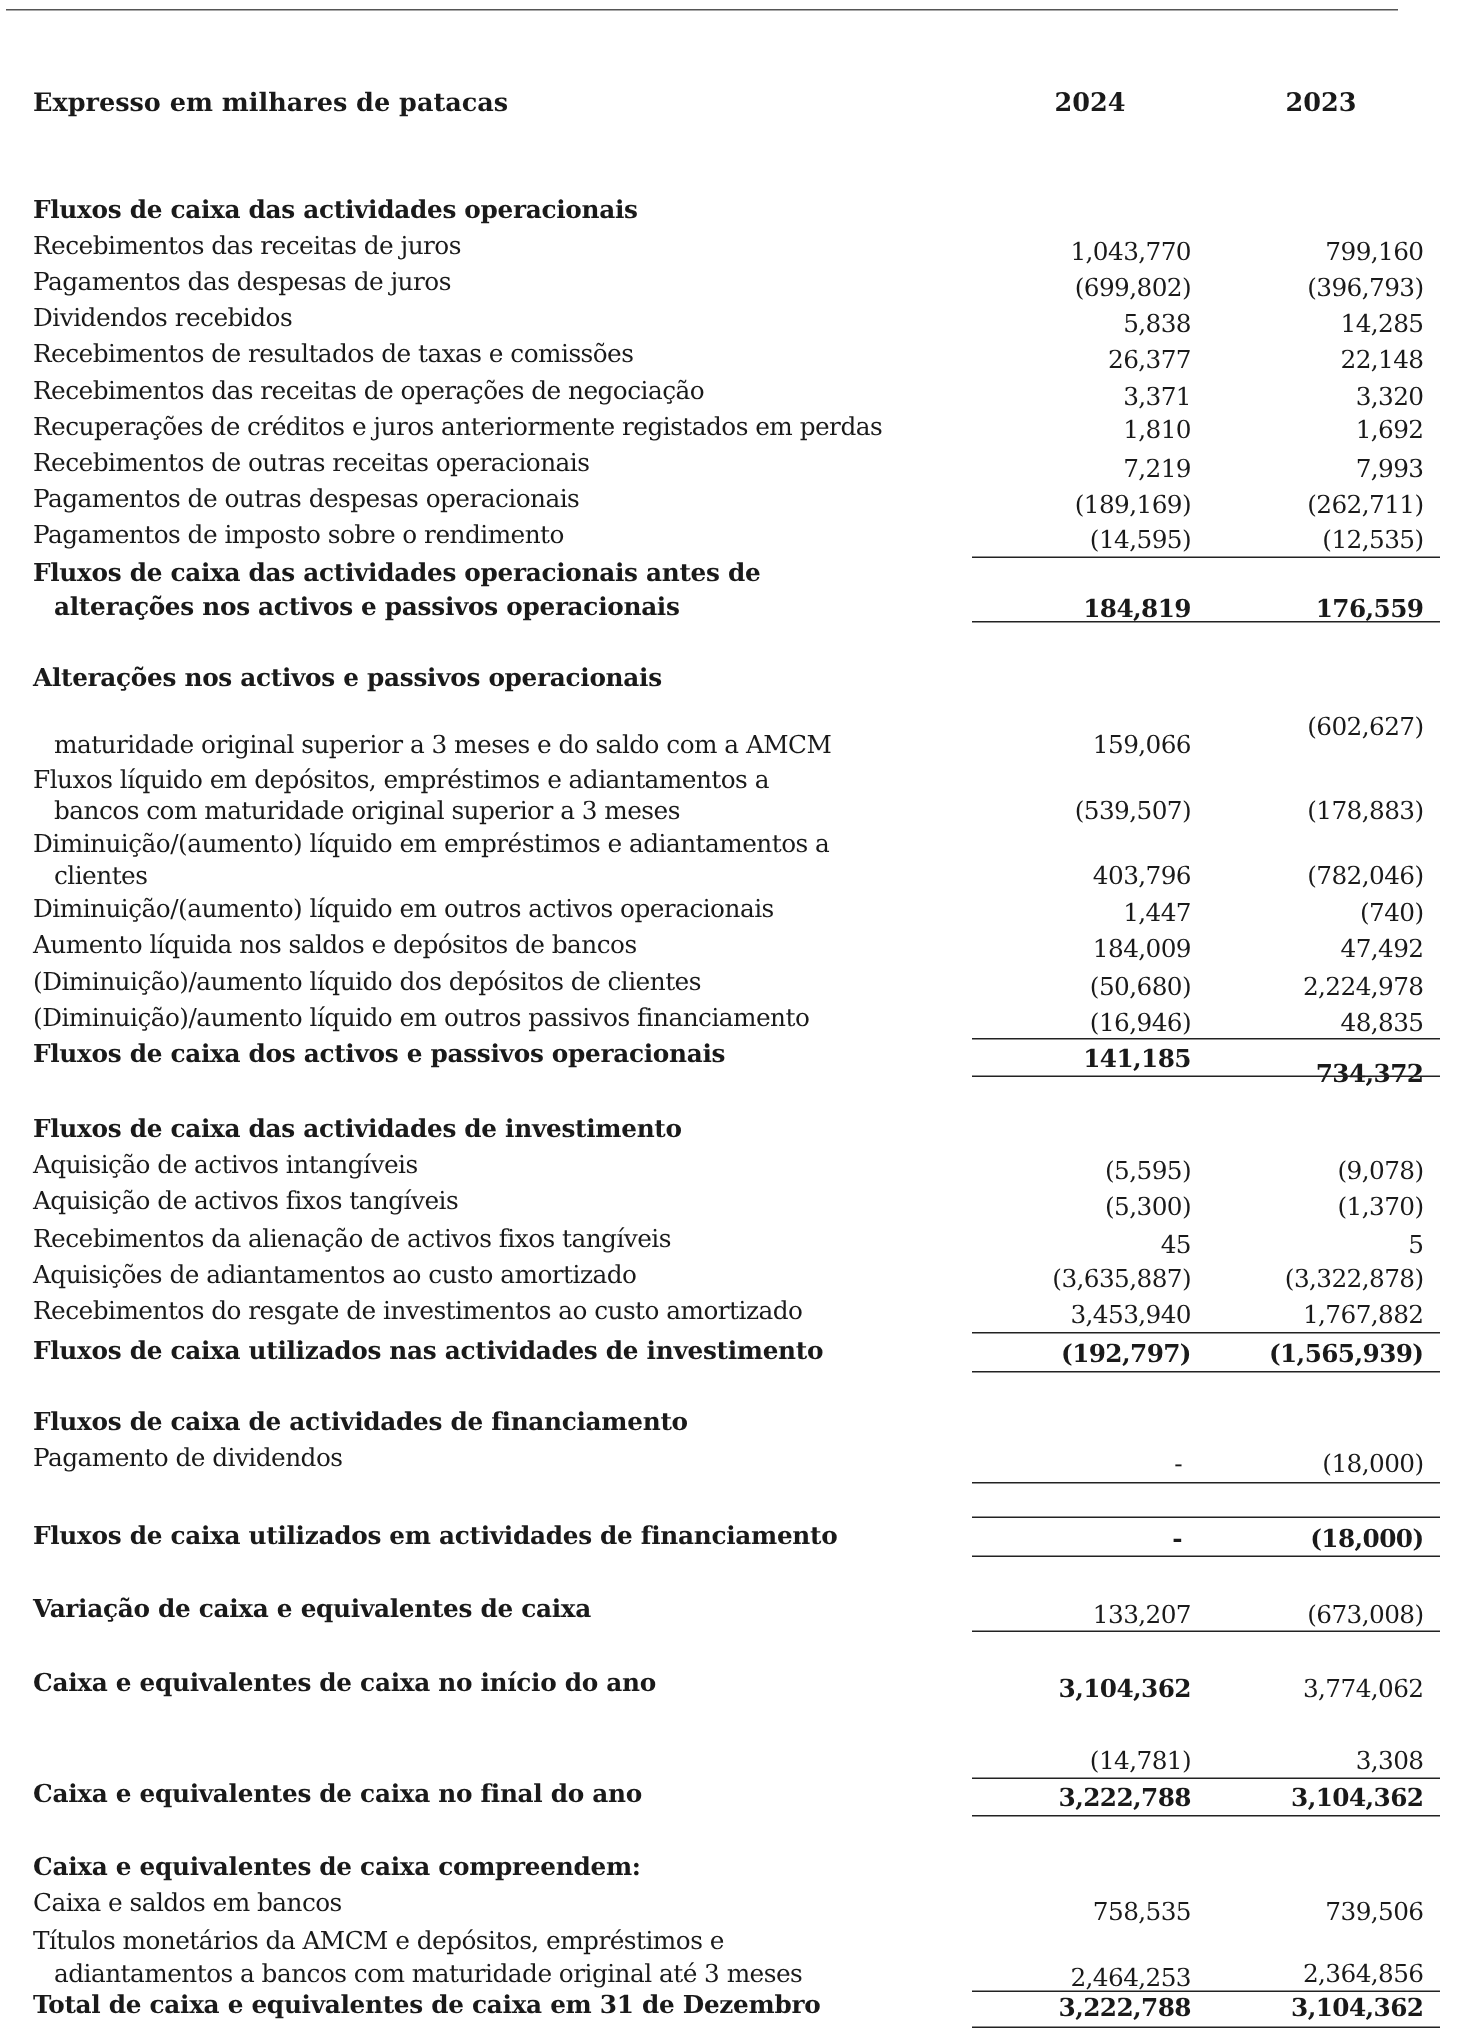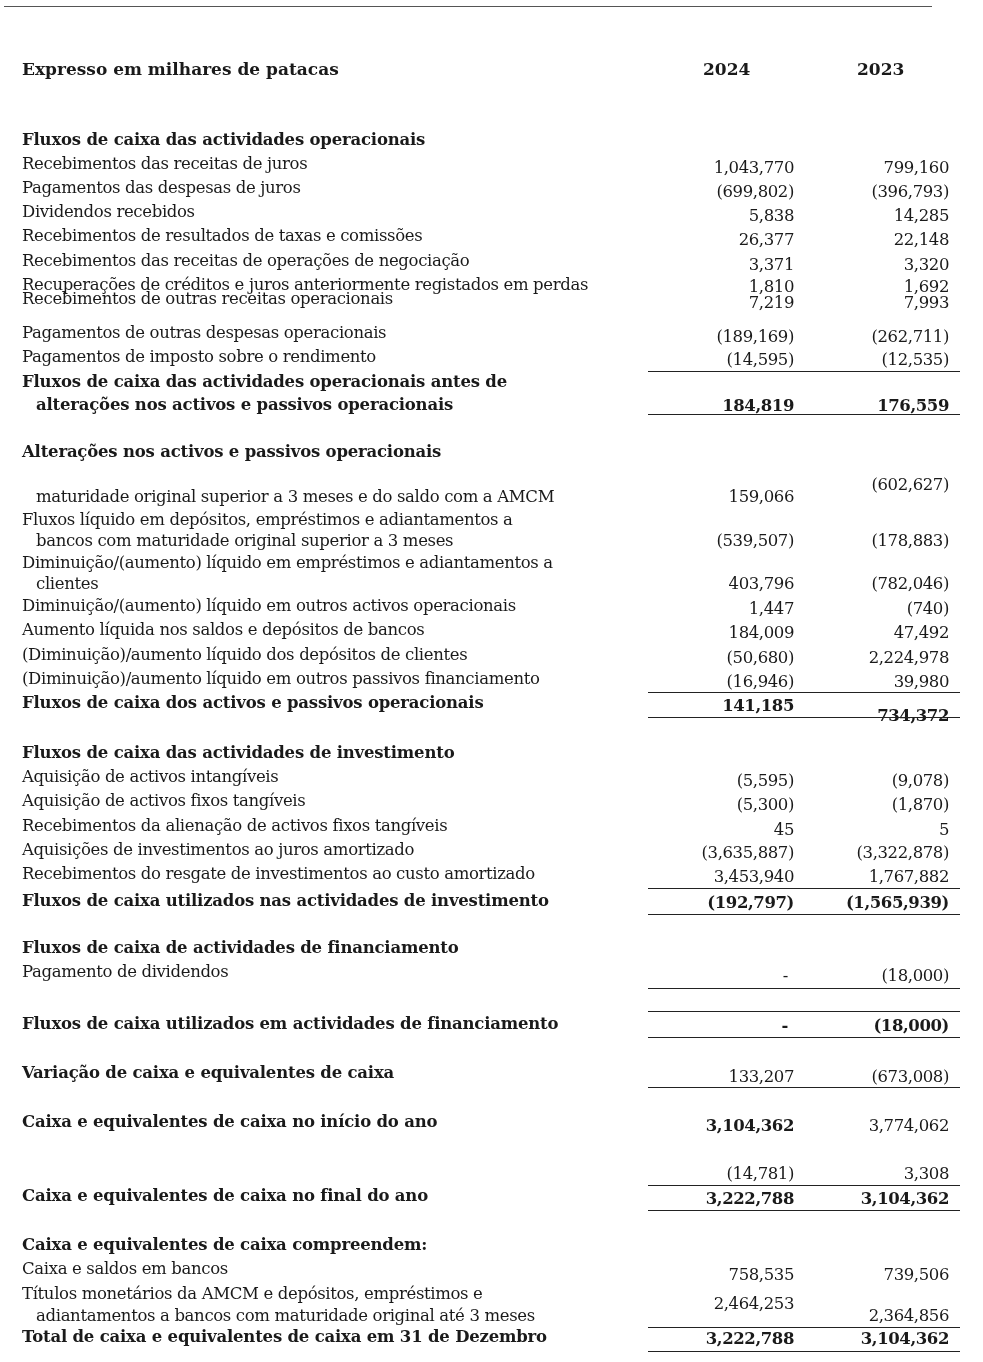--- a/index.html
+++ b/index.html
@@ -59,21 +59,21 @@
 <div class="row" style="top:250px">
   <span class="lbl">Recebimentos das receitas de operações de negociação</span>
   <span class="v c1" style="top:4px">3,371</span>
   <span class="v c2" style="top:4px">3,320</span>
 </div>
 <div class="row" style="top:274px">
   <span class="lbl">Recuperações de créditos e juros anteriormente registados em perdas</span>
   <span class="v c1" style="top:2px">1,810</span>
   <span class="v c2" style="top:2px">1,692</span>
 </div>
-<div class="row" style="top:288px">
+<div class="row" style="top:298px">
   <span class="lbl">Recebimentos de outras receitas operacionais</span>
   <span class="v c1" style="top:4px">7,219</span>
   <span class="v c2" style="top:4px">7,993</span>
 </div>
 <div class="row" style="top:322px">
   <span class="lbl">Pagamentos de outras despesas operacionais</span>
   <span class="v c1" style="top:4px">(189,169)</span>
   <span class="v c2" style="top:4px">(262,711)</span>
 </div>
 <div class="row" style="top:346px">
@@ -122,50 +122,50 @@
   <span class="v c2" style="top:3px">47,492</span>
 </div>
 <div class="row" style="top:644px">
   <span class="lbl">(Diminuição)/aumento líquido dos depósitos de clientes</span>
   <span class="v c1" style="top:3px">(50,680)</span>
   <span class="v c2" style="top:3px">2,224,978</span>
 </div>
 <div class="row" style="top:668px">
   <span class="lbl">(Diminuição)/aumento líquido em outros passivos financiamento</span>
   <span class="v c1" style="top:3px">(16,946)</span>
-  <span class="v c2" style="top:3px">39,980</span>
+  <span class="v c2" style="top:3px">48,835</span>
 </div>
 <div class="rule full" style="top:692px"></div>
 <div class="row" style="top:692px">
   <span class="lbl bold">Fluxos de caixa dos activos e passivos operacionais</span>
   <span class="v c1 bold" style="top:3px">141,185</span>
   <span class="v c2 bold" style="top:13px">734,372</span>
 </div>
 <div class="rule full" style="top:717px"></div>
 
 <div class="row" style="top:742px">
   <span class="lbl bold">Fluxos de caixa das actividades de investimento</span>
 </div>
 <div class="row" style="top:766px">
   <span class="lbl">Aquisição de activos intangíveis</span>
   <span class="v c1" style="top:4px">(5,595)</span>
   <span class="v c2" style="top:4px">(9,078)</span>
 </div>
 <div class="row" style="top:790px">
   <span class="lbl">Aquisição de activos fixos tangíveis</span>
   <span class="v c1" style="top:4px">(5,300)</span>
-  <span class="v c2" style="top:4px">(1,870)</span>
+  <span class="v c2" style="top:4px">(1,370)</span>
 </div>
 <div class="row" style="top:815px">
   <span class="lbl">Recebimentos da alienação de activos fixos tangíveis</span>
   <span class="v c1" style="top:4px">45</span>
   <span class="v c2" style="top:4px">5</span>
 </div>
 <div class="row" style="top:839px">
-  <span class="lbl">Aquisições de investimentos ao juros amortizado</span>
+  <span class="lbl">Aquisições de adiantamentos ao custo amortizado</span>
   <span class="v c1" style="top:3px">(3,635,887)</span>
   <span class="v c2" style="top:3px">(3,322,878)</span>
 </div>
 <div class="row" style="top:863px">
   <span class="lbl">Recebimentos do resgate de investimentos ao custo amortizado</span>
   <span class="v c1" style="top:3px">3,453,940</span>
   <span class="v c2" style="top:3px">1,767,882</span>
 </div>
 <div class="rule full" style="top:888px"></div>
 <div class="row" style="top:890px">
@@ -221,21 +221,21 @@
   <span class="lbl bold">Caixa e equivalentes de caixa compreendem:</span>
 </div>
 <div class="row" style="top:1258px">
   <span class="lbl">Caixa e saldos em bancos</span>
   <span class="v c1" style="top:6px">758,535</span>
   <span class="v c2" style="top:6px">739,506</span>
 </div>
 <div class="row" style="top:1283px;height:46px">
   <span class="lbl">Títulos monetários da AMCM e depósitos, empréstimos e</span>
   <span class="lbl indent" style="top:22px">adiantamentos a bancos com maturidade original até 3 meses</span>
-  <span class="v c1" style="top:10px">2,464,253</span>
+  <span class="v c1" style="top:25px">2,464,253</span>
   <span class="v c2" style="top:22px">2,364,856</span>
 </div>
 <div class="rule full" style="top:1327px"></div>
 <div class="row" style="top:1326px">
   <span class="lbl bold">Total de caixa e equivalentes de caixa em 31 de Dezembro</span>
   <span class="v c1 bold" style="top:2px">3,222,788</span>
   <span class="v c2 bold" style="top:2px">3,104,362</span>
 </div>
 <div class="rule full" style="top:1351px"></div>
 

